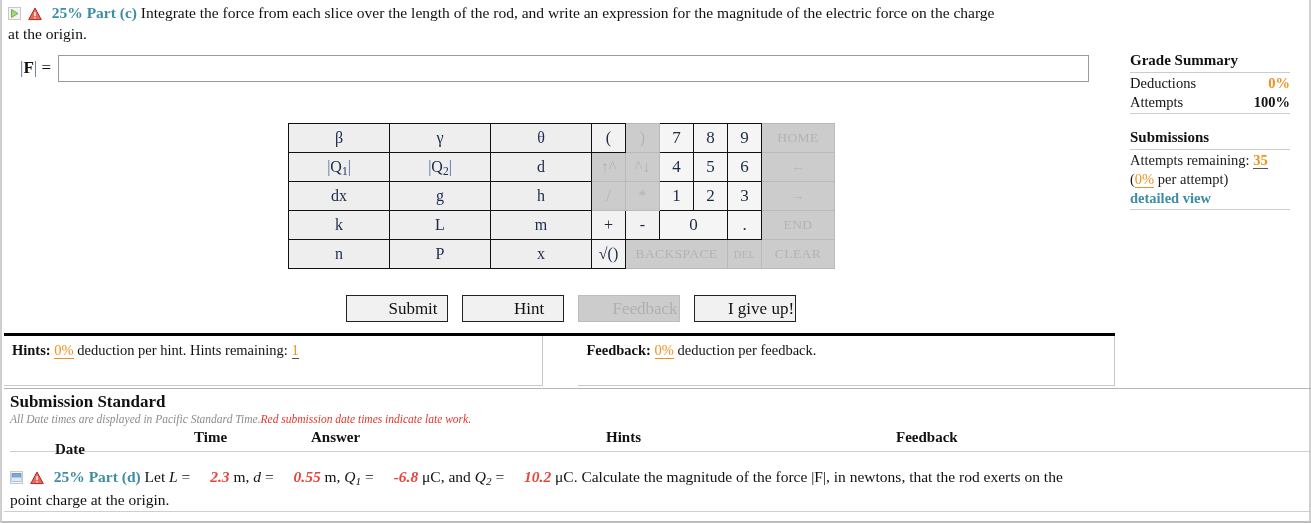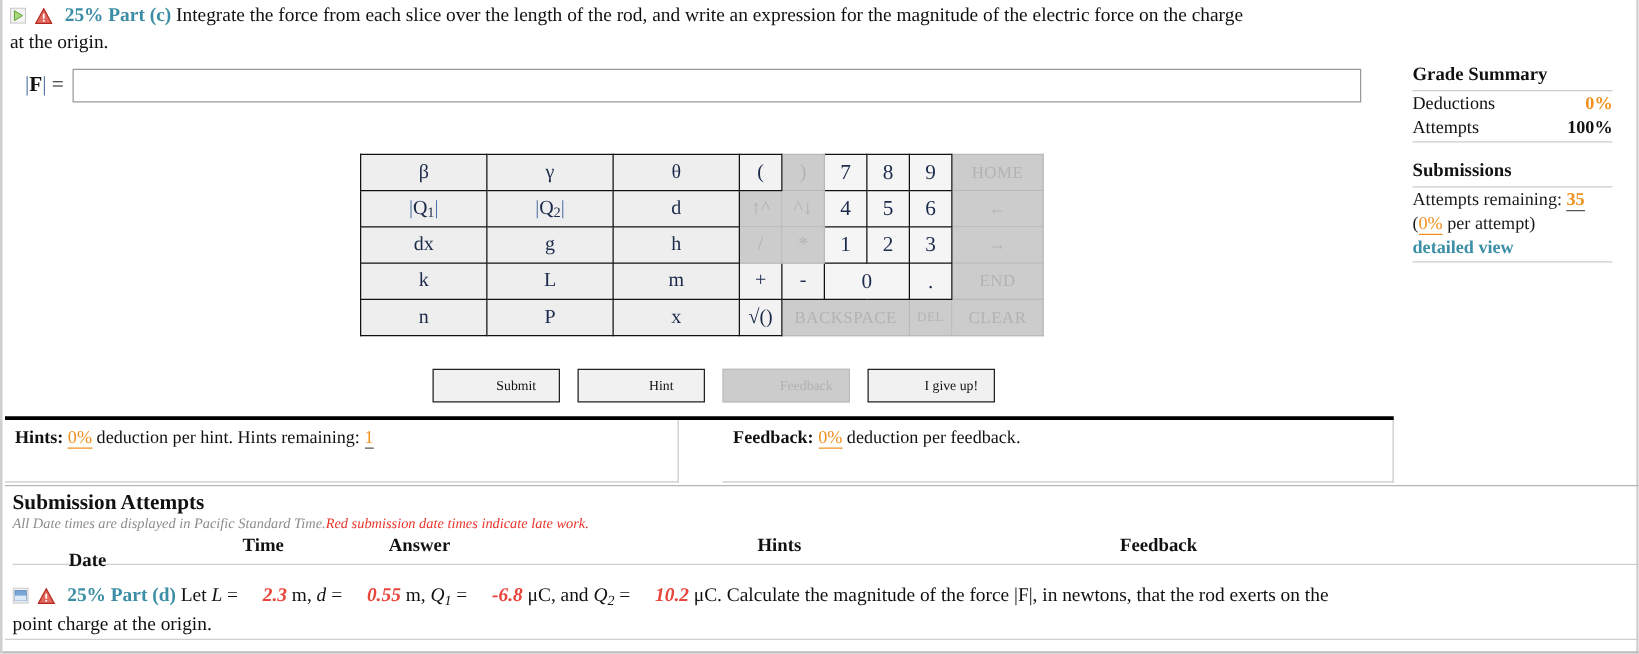--- a/index.html
+++ b/index.html
@@ -67,21 +67,21 @@
   .kp td.bksp{background:#cccccc;color:#b3b3b3;border-color:#b9b9b9;font-size:13.5px;letter-spacing:.4px;}
   .kp td.del{background:#cccccc;color:#b3b3b3;border-color:#b9b9b9;font-size:10.5px;letter-spacing:.4px;}
   .kp td.zero{background:#f5f5f5;font-size:17px;}
   .sub{font-size:.72em;vertical-align:-.25em;}
 
   
   .actions{position:absolute;left:344px;top:295px;display:flex;gap:14px;}
   .btn{
     width:102px;height:27px;box-sizing:border-box;
     border:1px solid #222;background:#f1f1f1;color:#111;
-    font-family:"Liberation Serif",serif;font-size:11px;
+    font-family:"Liberation Serif",serif;font-size:17px;
     display:flex;align-items:center;justify-content:center;cursor:pointer;padding-left:32px;
   }
   .btn.disabled{background:#cccccc;color:#b0b0b0;border-color:#bdbdbd;cursor:default;}
 
   
   .hf-wrap{position:absolute;left:2px;top:333px;width:1111px;height:53px;
            border-top:3px solid #000;box-sizing:border-box;display:flex;gap:35px;}
   .hf-cell{box-sizing:border-box;padding:6px 0 0 8px;font-size:14.5px;color:#111;
            border-right:1px solid #c9c9c9;border-bottom:1px solid #c9c9c9;}
   .hf-left{width:557px;}
@@ -229,21 +229,21 @@
       <span class="orange uo">1</span>
     </div>
     <div class="hf-cell hf-right">
       <b>Feedback:</b>
       <span class="orange u">0%</span>
       <span>deduction per feedback.</span>
     </div>
   </div>
 
   <div class="sh">
-    <div class="sh-title">Submission Attempts</div>
+    <div class="sh-title">Submission Standard</div>
     <div class="sh-note"><span>All Date times are displayed in Pacific Standard Time.</span><span class="red">Red submission date times indicate late work.</span></div>
     <div class="sh-head">
       <span style="left:45px;margin-top:12px;">Date</span>
       <span style="left:184px;">Time</span>
       <span style="left:301px;">Answer</span>
       <span style="left:596px;">Hints</span>
       <span style="left:886px;">Feedback</span>
     </div>
     <div class="sh-rule"></div>
   </div>

